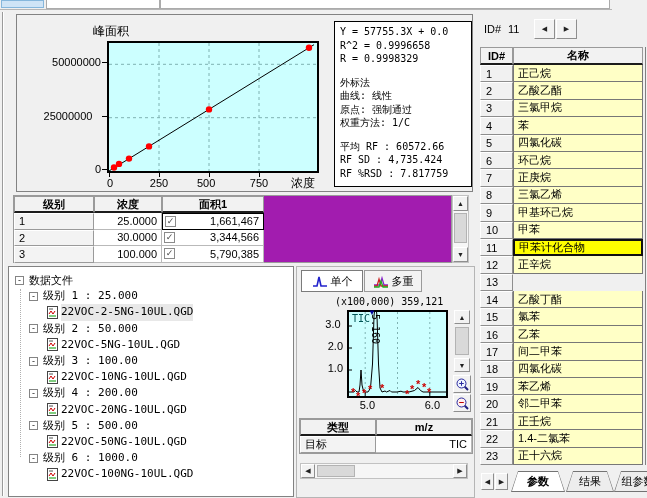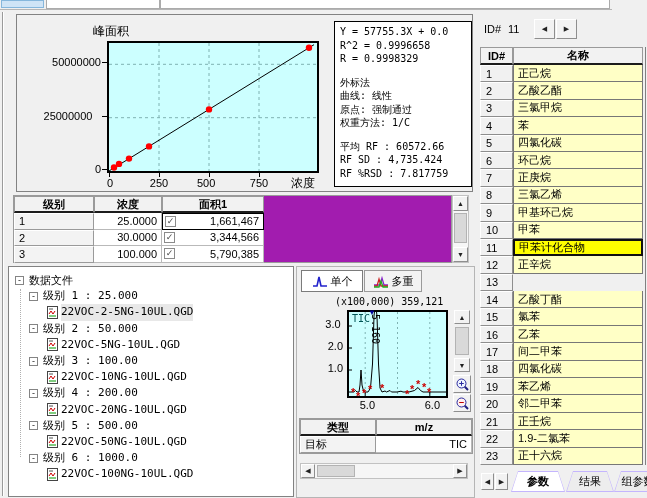--- a/index.html
+++ b/index.html
@@ -23,21 +23,21 @@
        color:#4a4a4a;text-align:center;margin-right:auto;margin-left:2px}
   .treerow{height:16.2px;line-height:16.2px;display:flex;align-items:center;white-space:nowrap}
   .expander{width:9px;height:9px;border:1px solid #848484;background:#fff;font-size:9px;line-height:6px;
             text-align:center;margin-right:5px;flex:none;color:#222}
   .crow{display:flex;height:17.4px}
   .cid{width:33px;background:#f1f1f1;border:1px solid;border-color:#fff #8e8e8e #8e8e8e #fff;
        padding-left:5px;display:flex;align-items:center}
   .cname{width:130px;background:#ffffc6;border:1px solid #777;border-top:none;
          padding-left:4px;display:flex;align-items:center}
   .cname.sel{background:#ffff00;border:2px solid #101010}
-  .sheettab{position:absolute;height:21px;clip-path:polygon(0 100%,100% 100%,calc(100% - 7px) 0,7px 0);background:#c4b5fd}
+  .sheettab{position:absolute;height:21px;clip-path:polygon(0 100%,100% 100%,calc(100% - 7px) 0,7px 0);background:#737373}
   .sheettab .inner{position:absolute;left:1px;top:1px;right:1px;bottom:1px;
        clip-path:polygon(0 100%,100% 100%,calc(100% - 6px) 0,6px 0);
        background:#ededed;display:flex;align-items:center;justify-content:center}
   .sheettab.active .inner{background:#fff;font-weight:bold}
   .ast{position:absolute;color:#cc0000;font-weight:bold;font-size:11px;line-height:11px}
   .scrollthumb{position:absolute;background:#d9d9d9;border:1px solid #b3b3b3}
 </style>
 </head>
 <body>
 
@@ -428,21 +428,21 @@
   <div class="crow">
       <div class="cid">20</div>
       <div class="cname">邻二甲苯</div>
     </div>
   <div class="crow">
       <div class="cid">21</div>
       <div class="cname">正壬烷</div>
     </div>
   <div class="crow">
       <div class="cid">22</div>
-      <div class="cname">1.9-二氯苯</div>
+      <div class="cname">1.4-二氯苯</div>
     </div>
   <div class="crow">
       <div class="cid">23</div>
       <div class="cname">正十六烷</div>
     </div>
 </div>
 <div class="abs" style="left:645px;top:47px;width:1px;height:418px;background:#808080"></div>
 
 <div class="btn3d" style="position:absolute;left:481px;top:473px;width:13px;height:17px">
     <span>◀</span>

